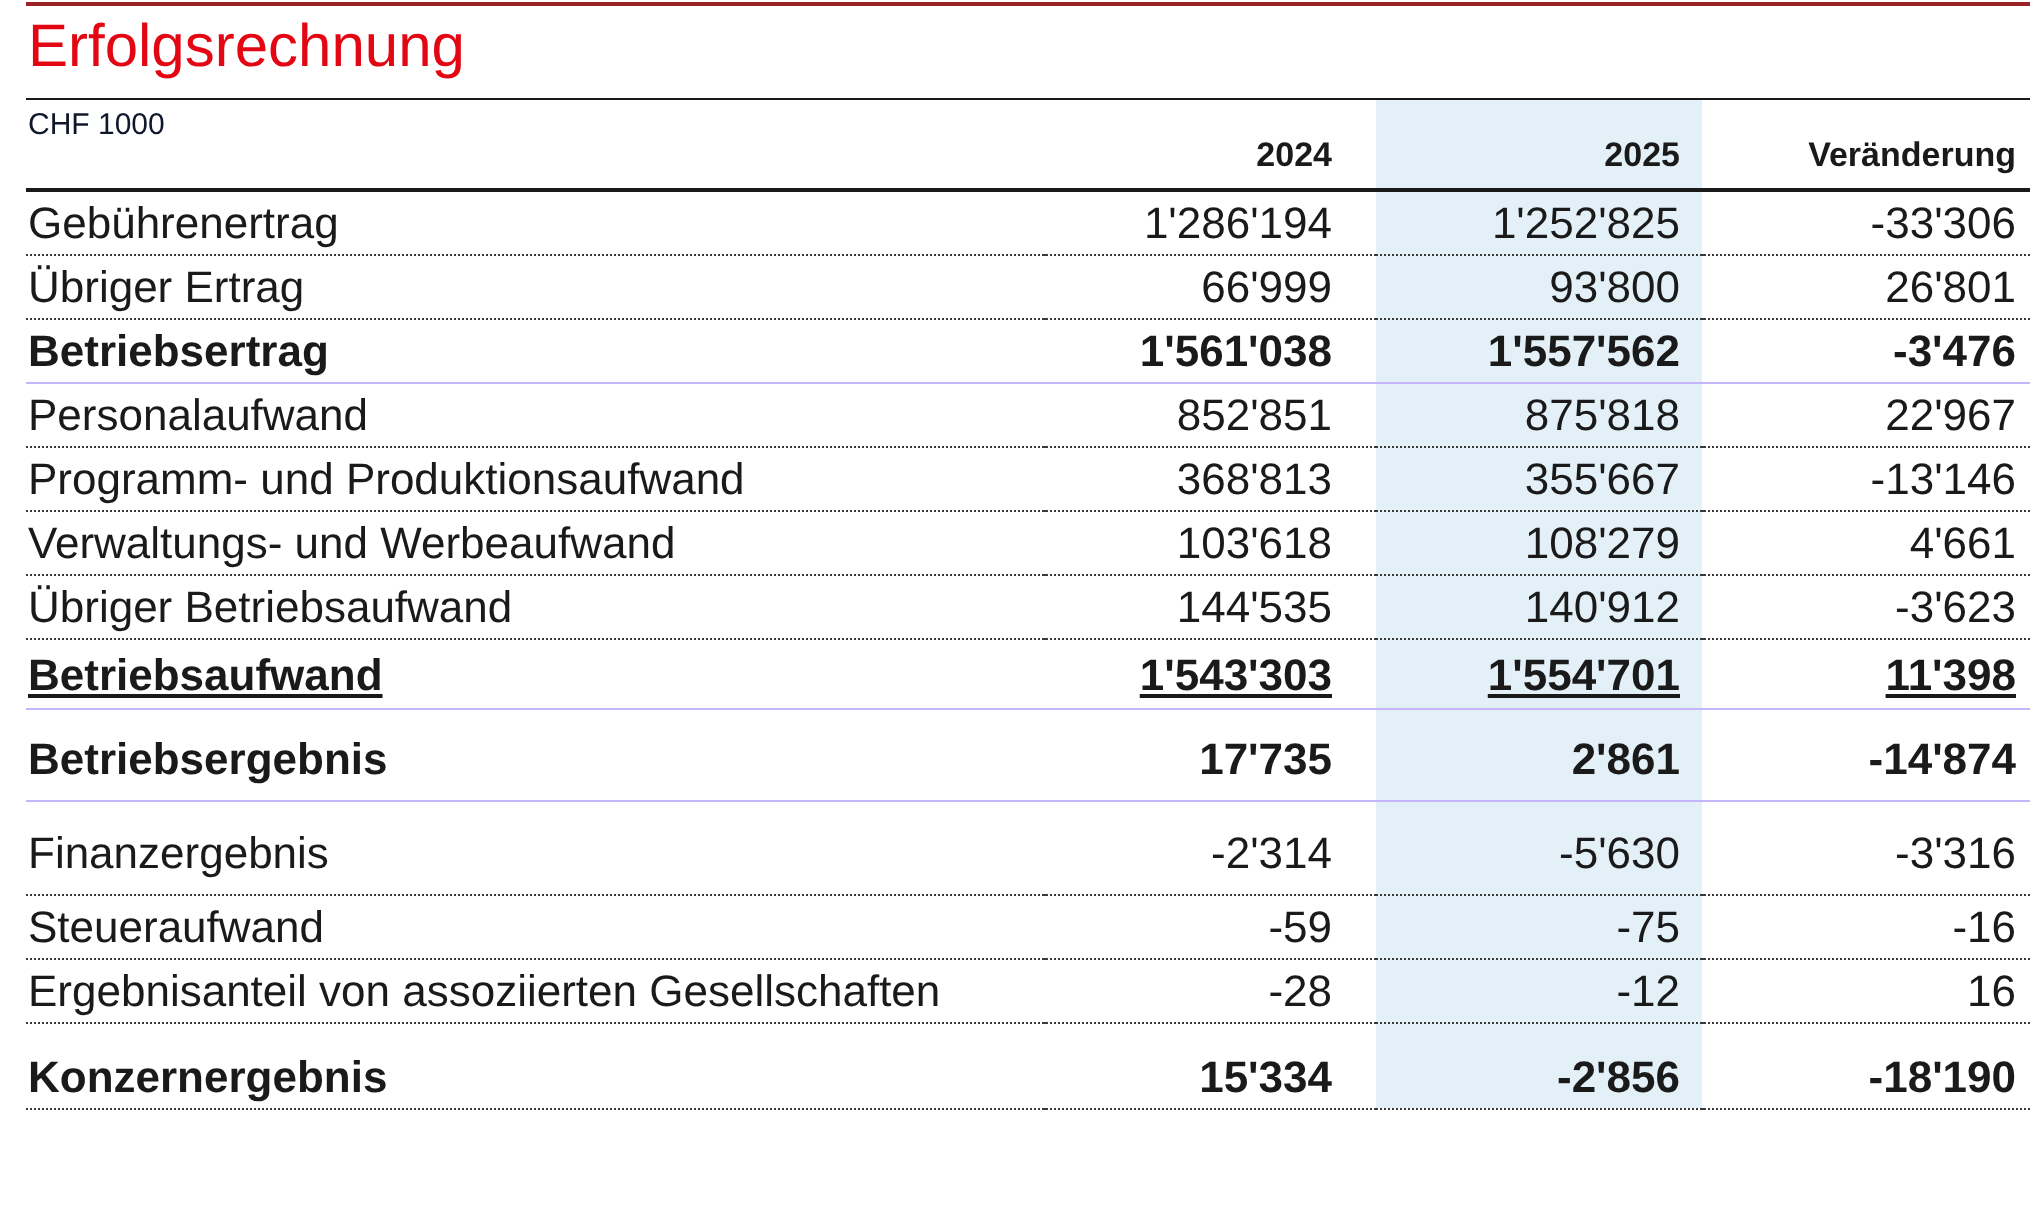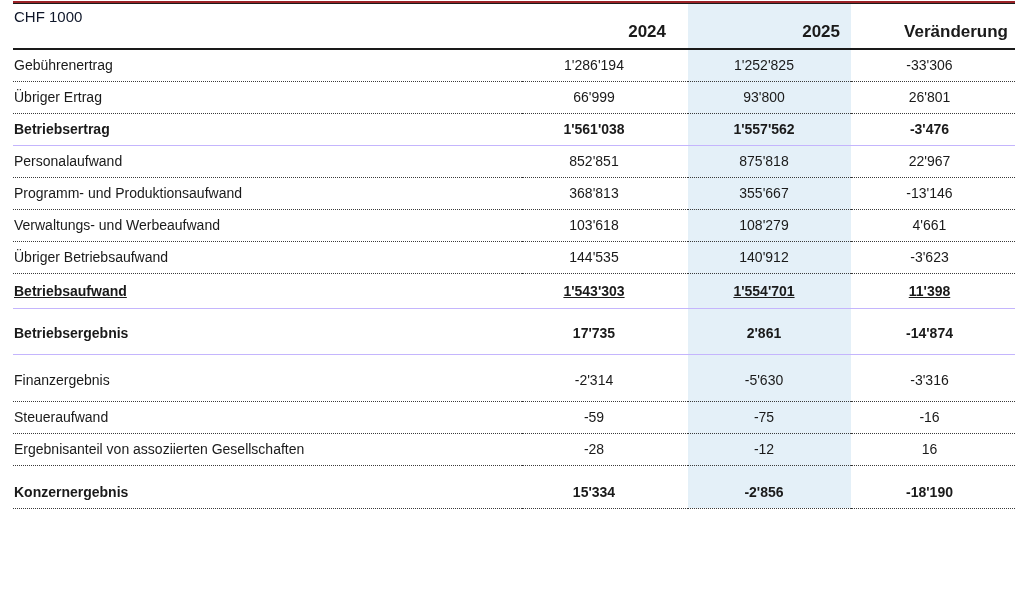--- a/index.html
+++ b/index.html
@@ -52,48 +52,49 @@
     padding: 4px 0 0 1px;
   }
   th.num {
     text-align: right;
     vertical-align: bottom;
     font-weight: bold;
     font-size: 17px;
     padding-bottom: 6px;
   }
   td {
-    font-size: 14px;
+    font-size: 22px;
     line-height: 21px;
     padding: 5px 0;
     vertical-align: middle;
   }
   td.label { text-align: left; padding-left: 1px; }
   td.num, th.num { font-variant-numeric: tabular-nums; }
-  td.num { text-align: center; }
+  td.num { text-align: right; }
   .c2024-cell { padding-right: 22px; }
   .c2025-cell { padding-right: 11px; }
   .cver-cell  { padding-right: 7px; }
   .hl { background: #e4f0f8; }
 
   tr.bold td { font-weight: bold; }
   tr.rule-dotted { border-bottom: 1px dotted #3a3a3a; }
   tr.rule-solid  { border-bottom: 1px solid #c4b5fd; }
 
   tr.sp-med  td { padding-top: 7px;  padding-bottom: 6px; text-decoration: underline; }
   tr.sp-tall td { padding-top: 14px; padding-bottom: 10px; }
   tr.sp-after td { padding-top: 15px; padding-bottom: 10px; }
   tr.sp-last td { padding-top: 16px; padding-bottom: 5px; }
 </style>
 </head>
 <body>
 
 <div class="canvas">
   <div class="page">
     <div class="title-rule"></div>
+    <h1 class="page-title">Erfolgsrechnung</h1>
     <table class="fin">
       <colgroup>
         <col class="c-label">
         <col class="c-2024">
         <col class="c-2025">
         <col class="c-ver">
       </colgroup>
       <thead>
         <tr>
           <th class="label">CHF 1000</th>

